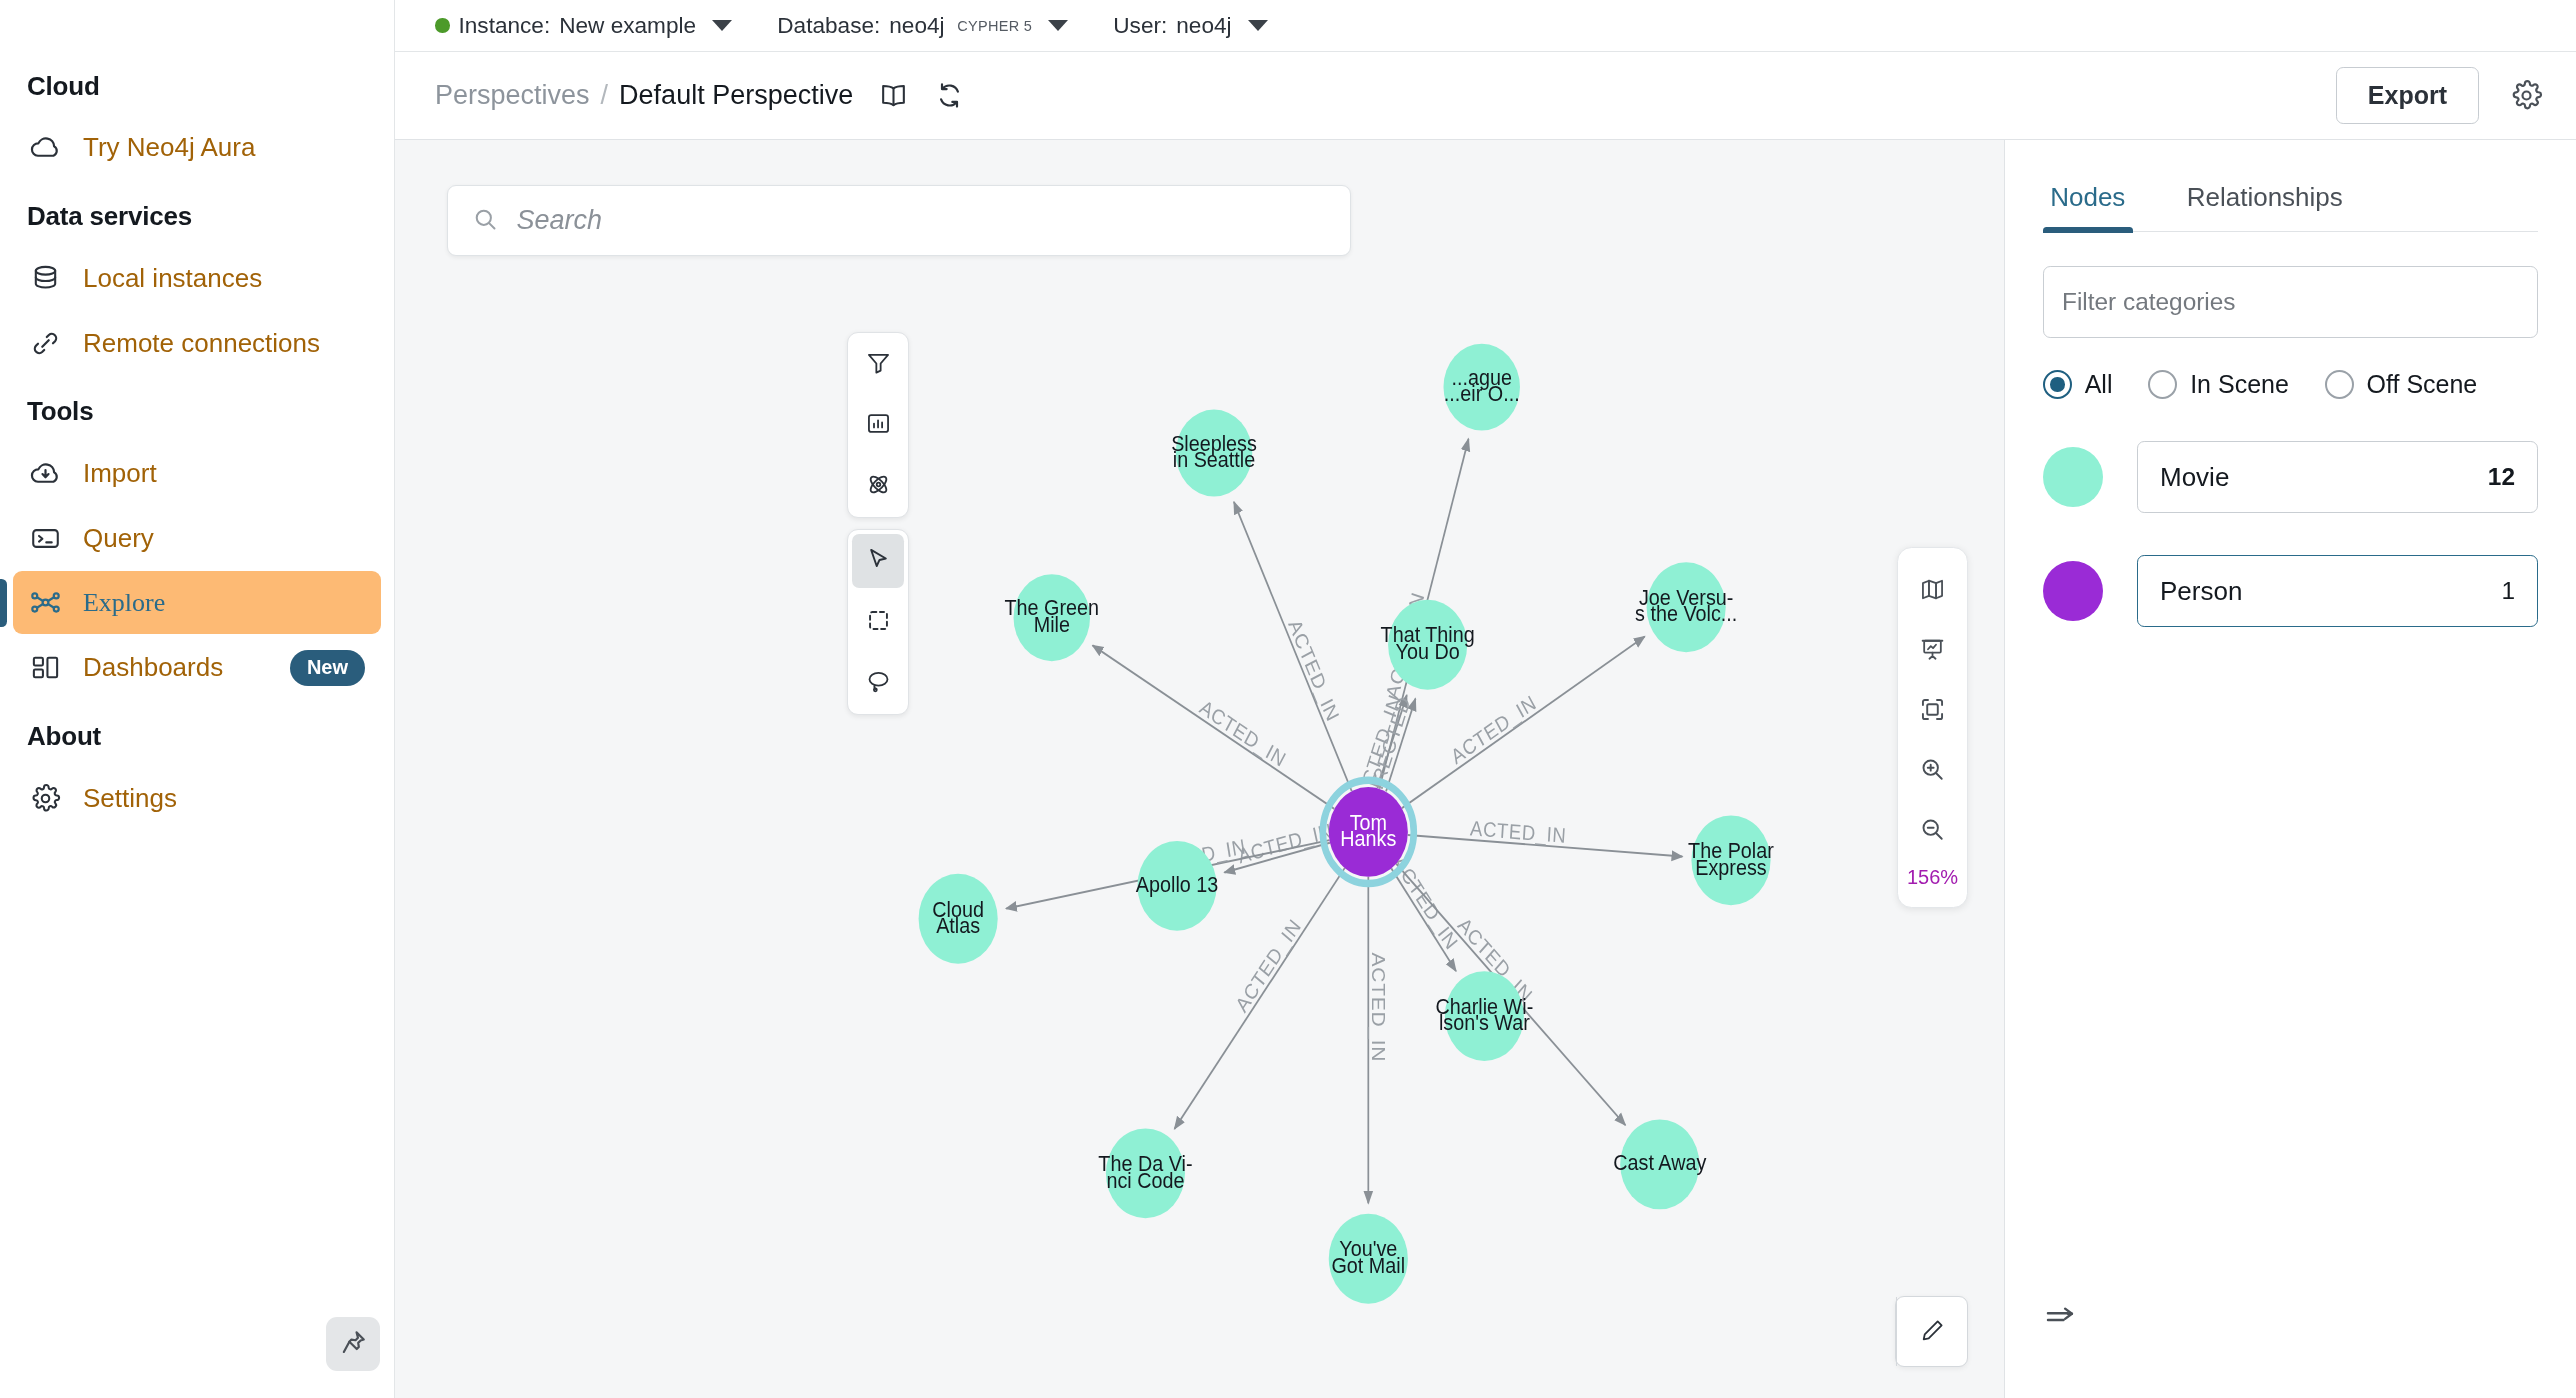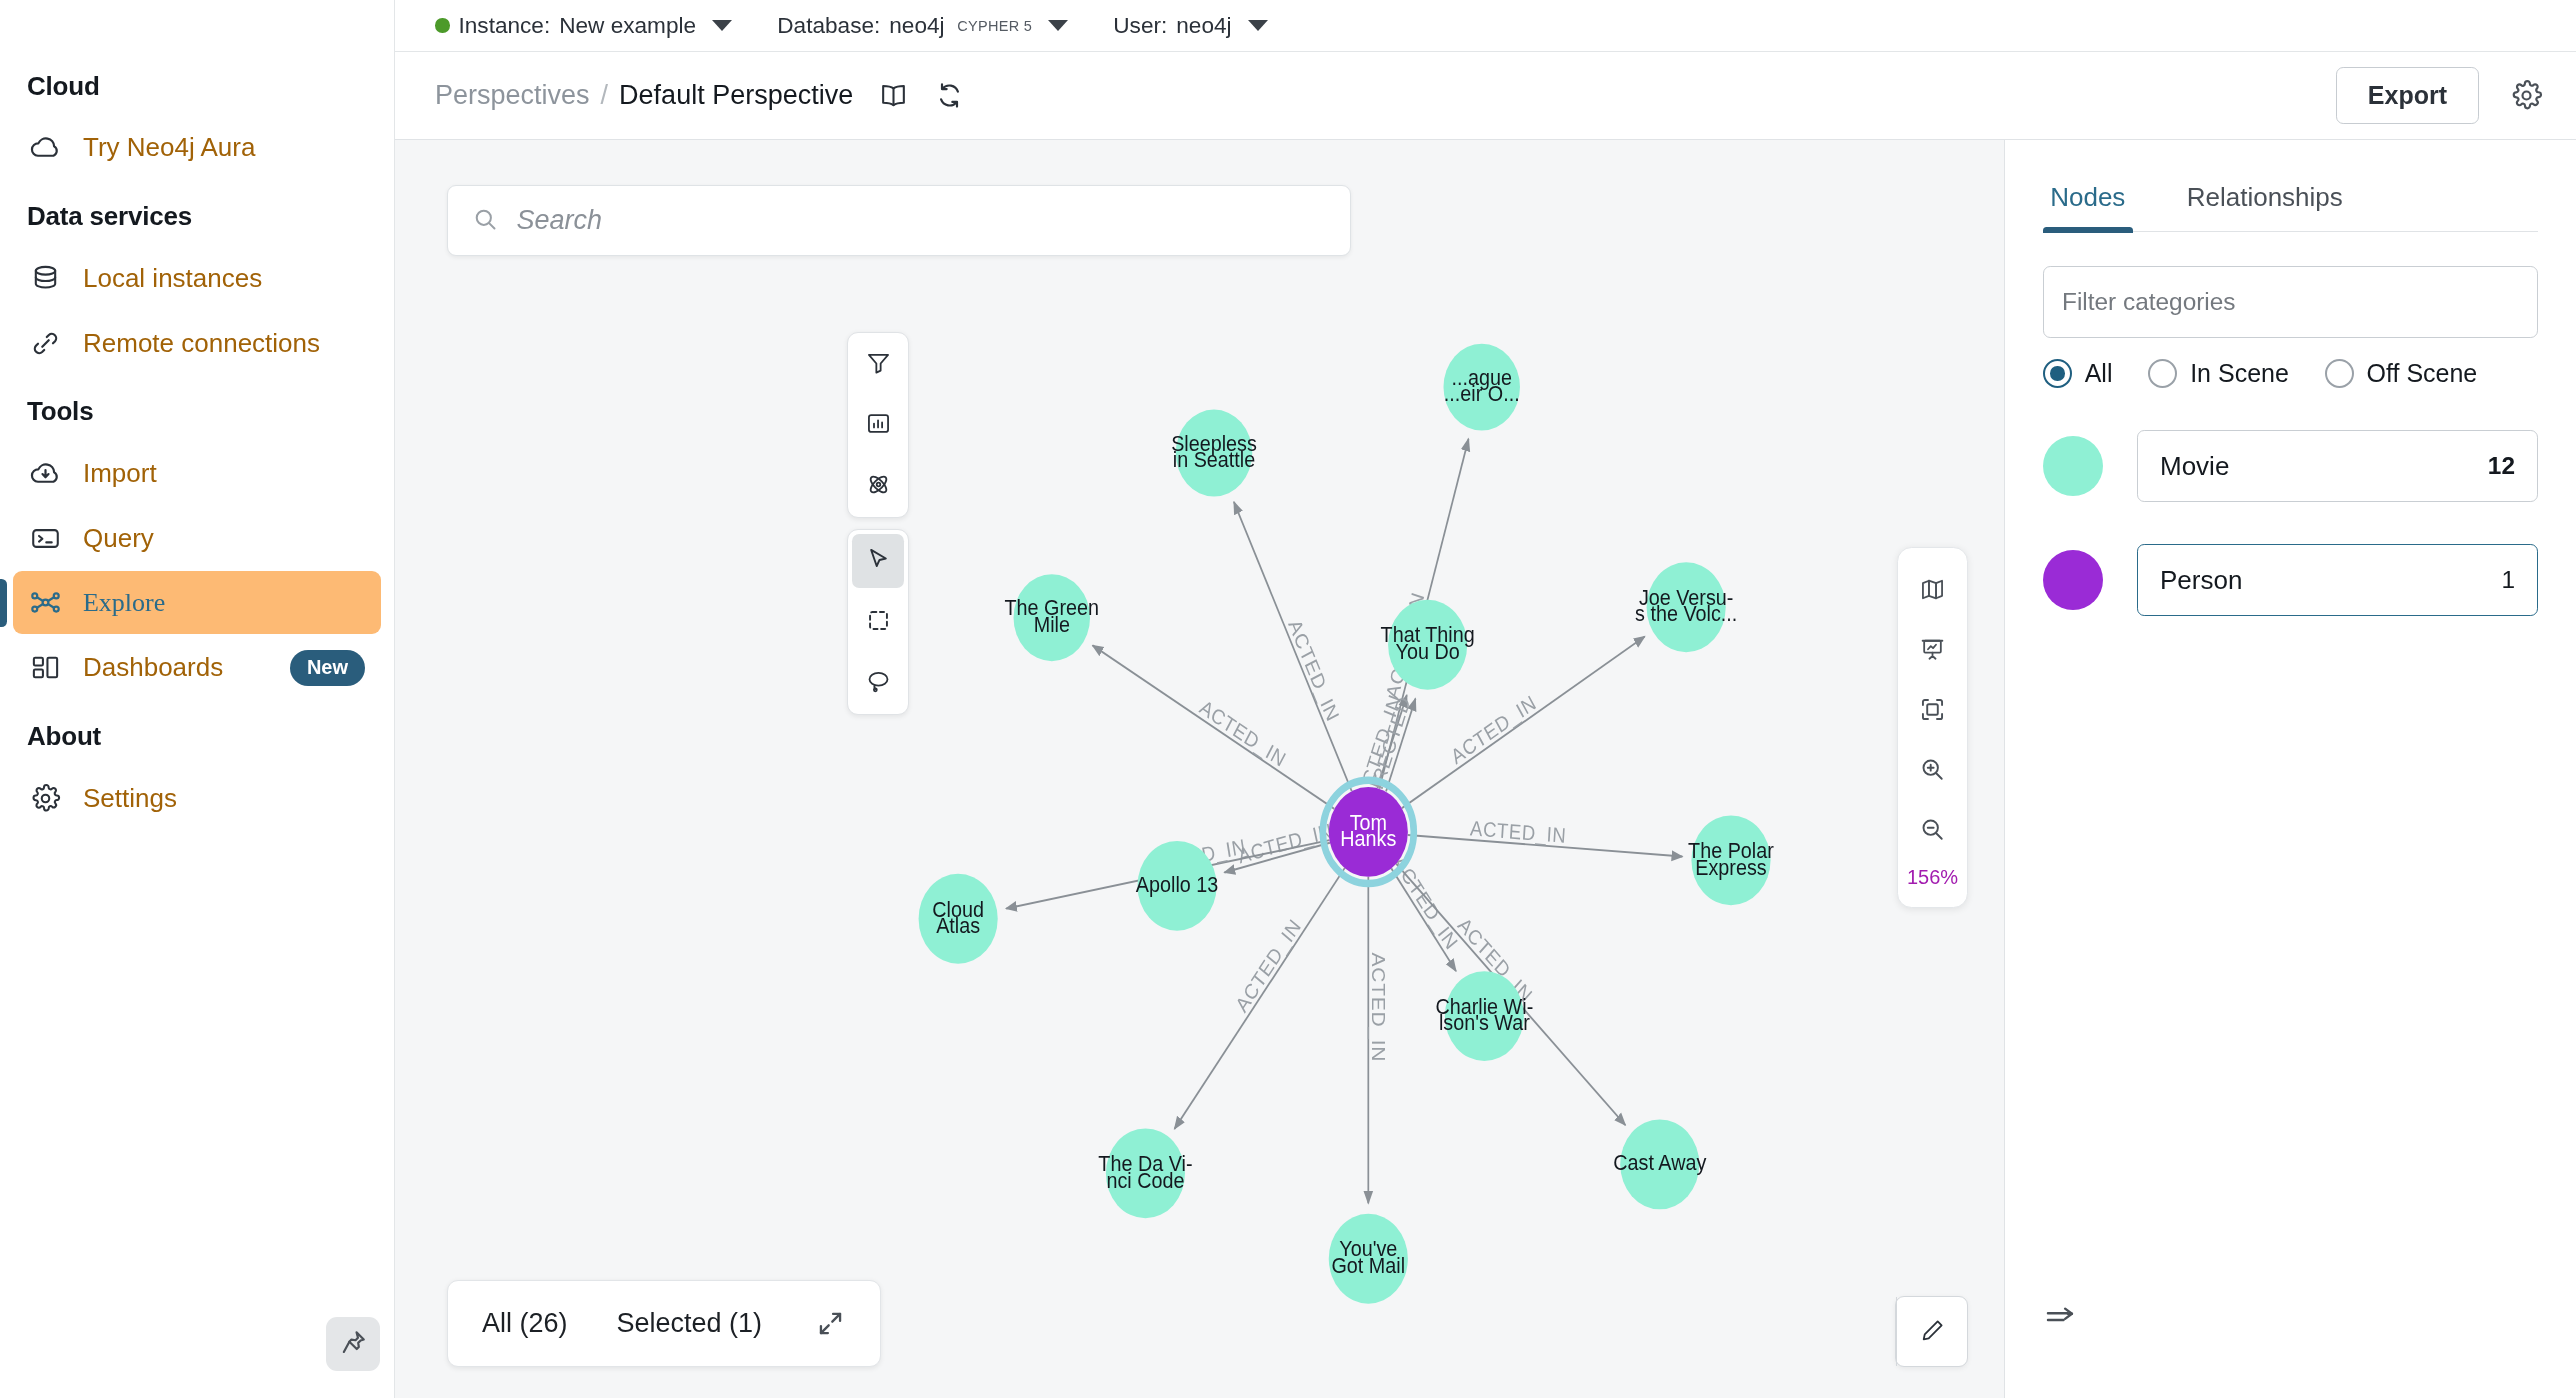--- a/index.html
+++ b/index.html
@@ -160,21 +160,21 @@
     content: ""; position: absolute; left: 0; right: 0; bottom: -1.8px;
     height: 6.3px; border-radius: 3.6px 3.6px 0 0; background: #2a5d7c;
   }
   .filter-input {
     margin-top: 34px; width: 100%; height: 72px;
     border: 0.9px solid #c9ced3; border-radius: 7.2px;
     padding: 0 18px; font-size: 24.4px; color: #6d747c;
     font-family: inherit; outline: none;
   }
   .filter-input::placeholder { color: #74797f; }
-  .radios { display: flex; align-items: flex-start; gap: 36px; margin-top: 21px; }
+  .radios { display: flex; align-items: flex-start; gap: 36px; margin-top: 32px; }
   .radio { display: flex; align-items: center; gap: 12.7px; cursor: pointer; }
   .radio .dot {
     width: 29px; height: 29px; border-radius: 50%;
     border: 2.7px solid #9aa1a8; display: flex; align-items: center; justify-content: center;
   }
   .radio.on .dot { border-color: #1f5f80; }
   .radio.on .dot::after { content: ""; width: 14.5px; height: 14.5px; border-radius: 50%; background: #1f5f80; }
   .radio .rl { font-size: 25px; color: #14191f; }
   .cat-row { display: flex; align-items: center; gap: 34px; margin-top: 42px; }
   .cat-swatch { width: 60px; height: 60px; border-radius: 50%; flex: 0 0 60px; }
@@ -558,32 +558,20 @@
             <span>
               <svg width="27" height="27" viewBox="0 0 24 24" fill="none" stroke="#4a5057" stroke-width="1.7" stroke-linecap="round">
                   <circle cx="10.4" cy="10.4" r="6.4"></circle>
                   <path d="M15.3 15.3L20.2 20.2M7.8 10.4h5.2"></path>
                 </svg>
             </span>
           </div>
           <div class="zoom-level">156%</div>
         </div>
 
-        <div class="bottom-pill">
-          <span class="pill-txt">All (26)</span>
-          <span class="pill-txt">Selected (1)</span>
-          <span class="expand-ico">
-            <svg width="31" height="31" viewBox="0 0 24 24" fill="none" stroke="#4a5057" stroke-width="1.8" stroke-linecap="round" stroke-linejoin="round">
-                <path d="M14 4.6h5.4V10"></path>
-                <path d="M19.4 4.6L13.4 10.6"></path>
-                <path d="M10 19.4H4.6V14"></path>
-                <path d="M4.6 19.4l6-6"></path>
-              </svg>
-          </span>
-        </div>
 
         <div class="layout-bar">
           <div class="layout-edit">
             <span>
               <svg width="27" height="27" viewBox="0 0 24 24" fill="none" stroke="#2b3139" stroke-width="1.6" stroke-linecap="round" stroke-linejoin="round">
                   <path d="M16.6 3.9l3.5 3.5L8.6 18.9l-4.4.9.9-4.4z"></path>
                 </svg>
             </span>
           </div>
         </div>

